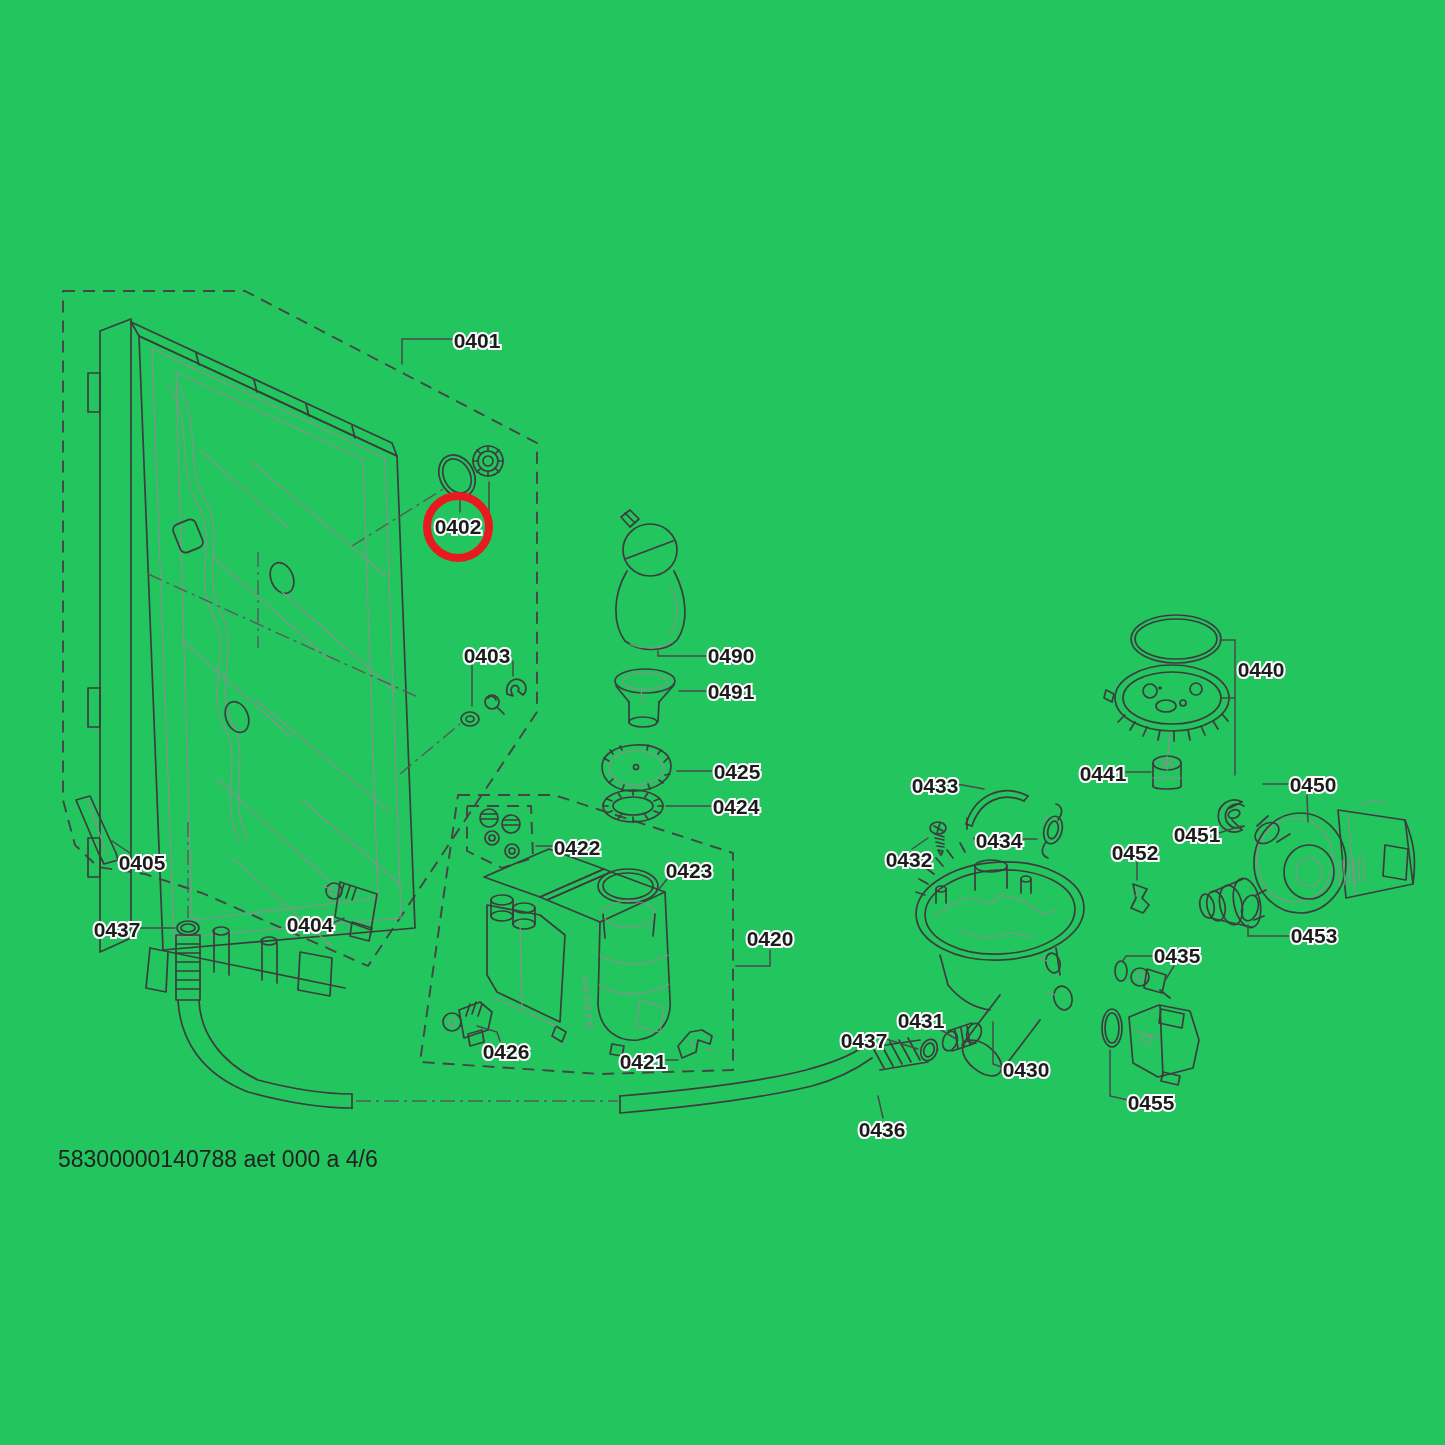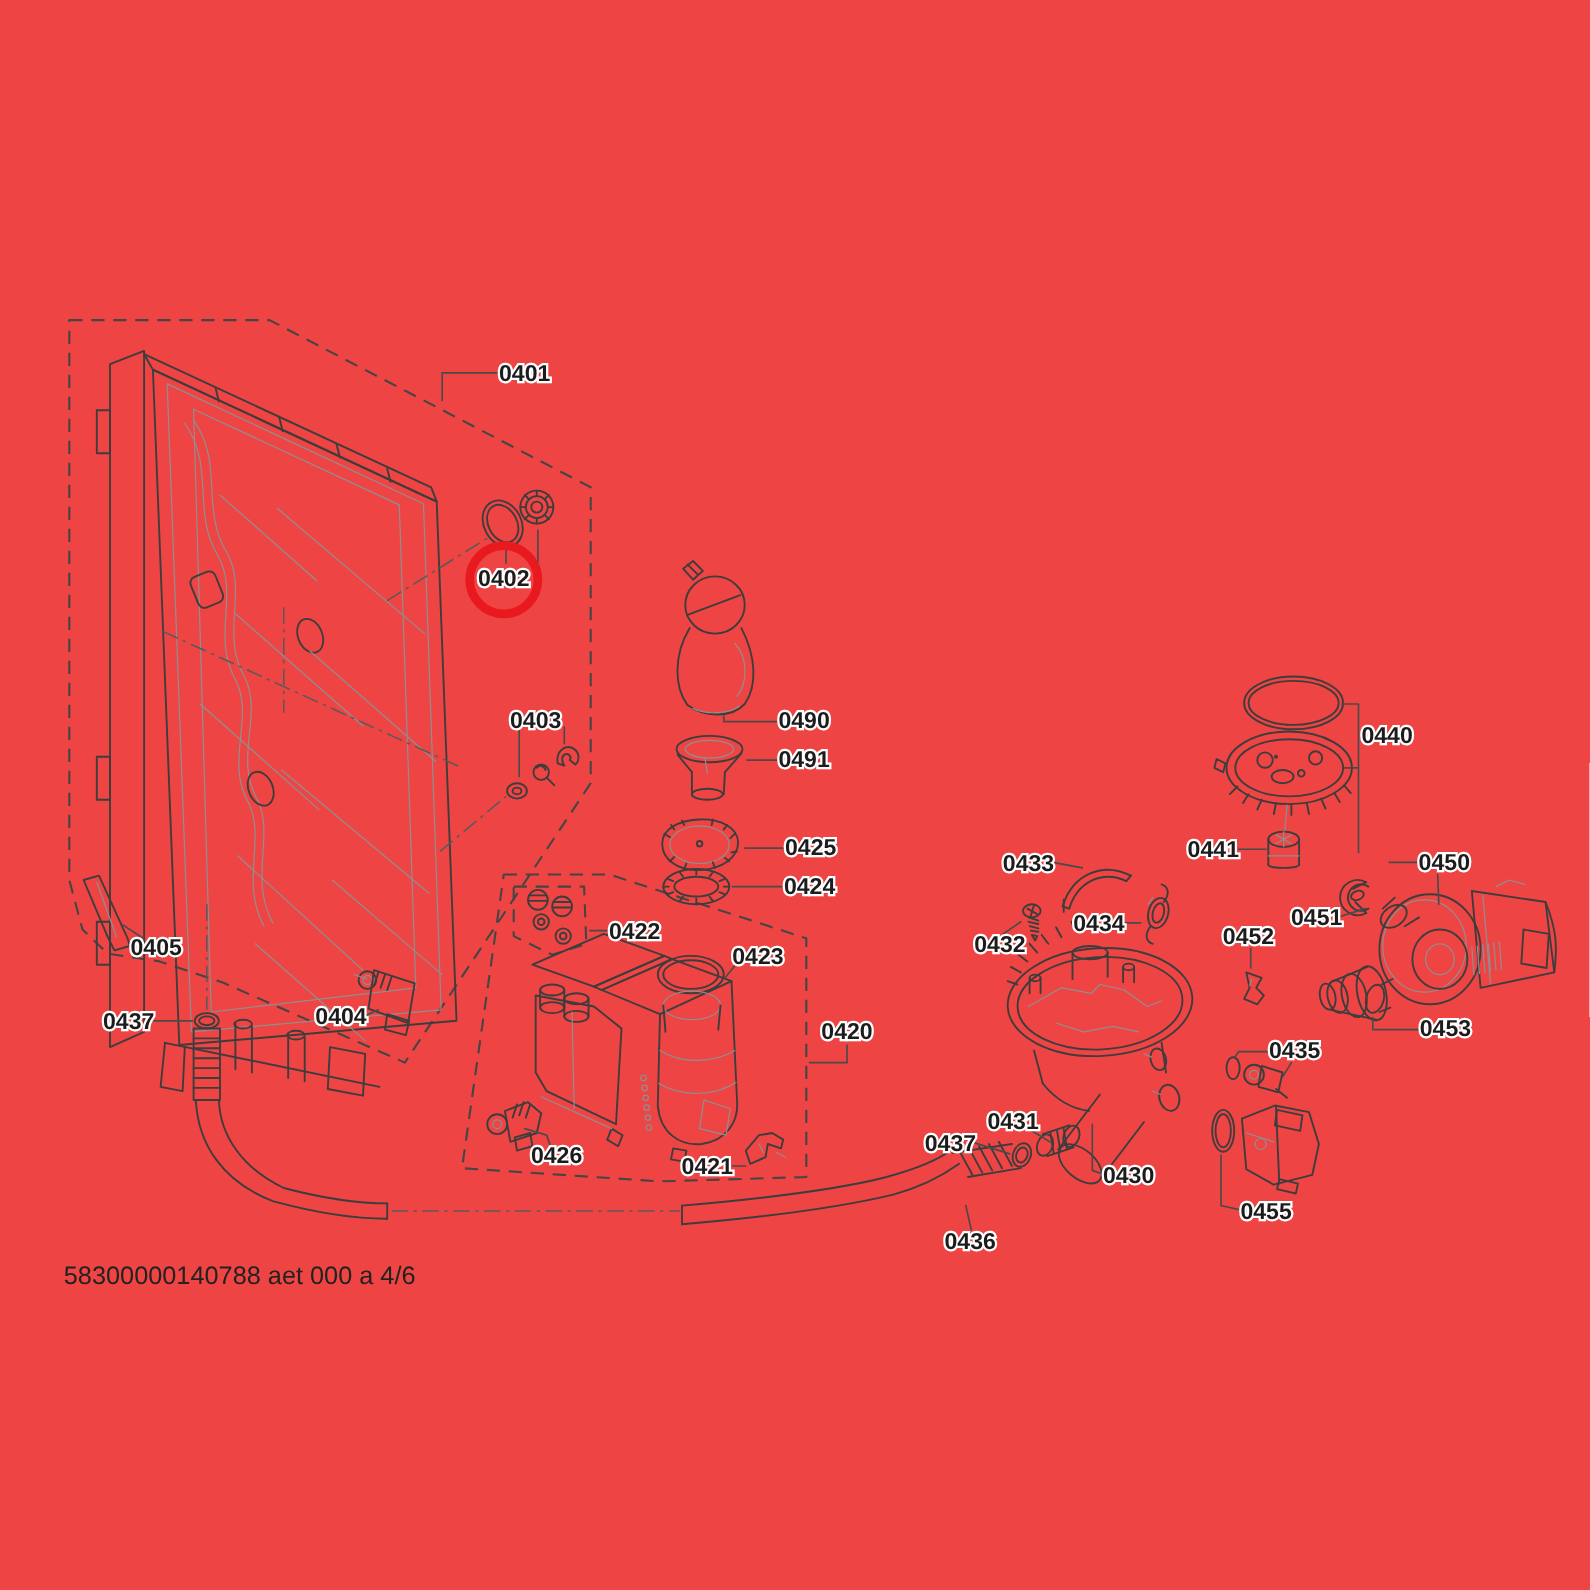--- a/index.html
+++ b/index.html
@@ -1,19 +1,19 @@
 <!DOCTYPE html>
 <html><head>
 <meta charset="utf-8">
 <style>
   html, body { margin: 0; padding: 0; background: #ffffff; }
   .canvas {
     position: relative;
     width: 1445px; height: 1445px;
-    background: #ef4444;
+    background: #22c55e;
     font-family: "Liberation Sans", sans-serif;
   }
   svg { display: block; }
   .ln   { fill: none; stroke: #3d3d3d; stroke-width: 1.7; stroke-linecap: round; stroke-linejoin: round; }
   .lnl  { fill: none; stroke: #8f8f8f; stroke-width: 1.1; stroke-linecap: round; stroke-linejoin: round; }
   .dash { fill: none; stroke: #454545; stroke-width: 1.9; stroke-dasharray: 12 8; stroke-linejoin: round; }
   .ddot { fill: none; stroke: #5a5a5a; stroke-width: 1.4; stroke-dasharray: 15 5 3 5; }
   .lead { fill: none; stroke: #4a4a4a; stroke-width: 1.5; stroke-linecap: round; }
   .part-label {
     font-family: "Liberation Sans", sans-serif;

